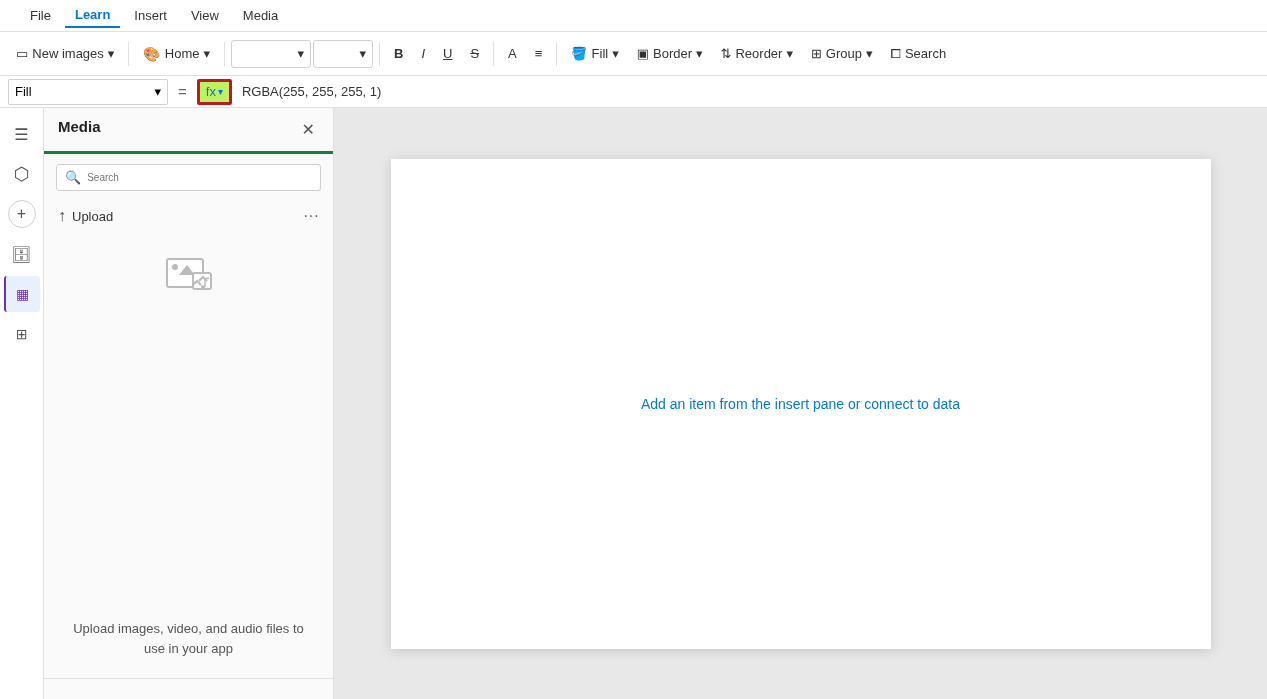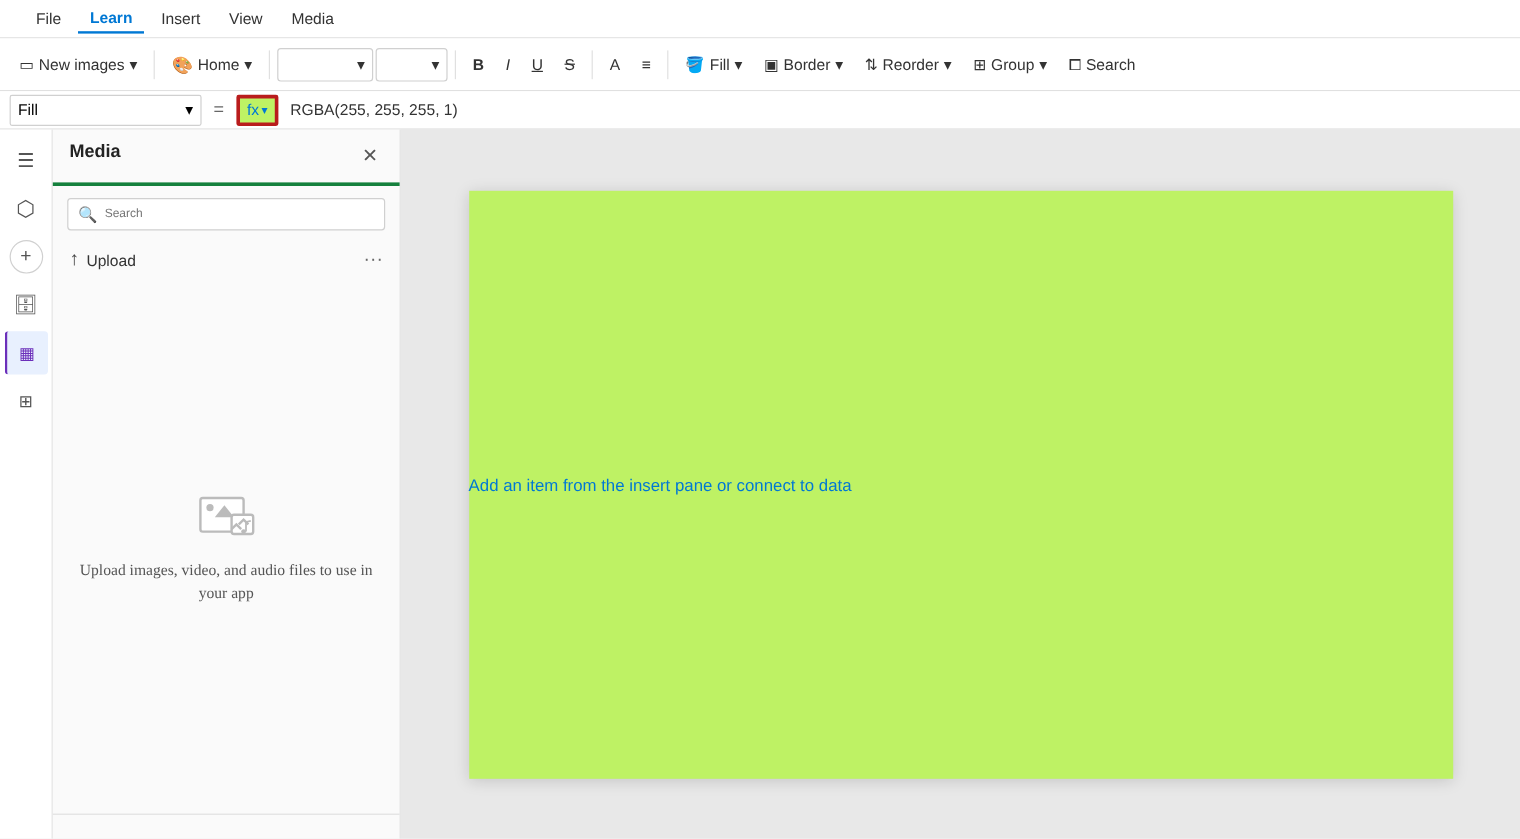--- a/index.html
+++ b/index.html
@@ -116,43 +116,43 @@
       padding: 6px 14px; cursor: pointer;
     }
     .upload-left {
       display: flex; align-items: center; gap: 6px; color: #333;
     }
     .upload-arrow { font-size: 16px; color: #444; }
     .upload-label { font-size: 13px; text-align: right; }
     .upload-more { color: #666; font-size: 16px; cursor: pointer; }
     .media-content {
       flex: 1; display: flex; flex-direction: column; align-items: center;
-      justify-content: center; padding: 20px; font-family: Liberation Serif, serif;
+      justify-content: space-between; padding: 20px;
     }
     .media-icon-area {
       display: flex; align-items: flex-end; gap: 2px; margin-bottom: 16px; color: #bbb;
     }
     .media-placeholder-text {
       text-align: center; color: #555; font-size: 13px; line-height: 1.5;
     }
     .media-footer {
       padding: 10px 14px; border-top: 1px solid #e0e0e0;
       color: #666; font-size: 12px;
     }
     .media-footer-link { color: #0078d4; cursor: pointer; text-decoration: none; }
     .media-footer-size { color: #888; font-size: 12px; text-align: right; margin-top: 4px; }
 
     
     .canvas-area {
       flex: 1; background: #e8e8e8; display: flex; align-items: center; justify-content: center;
       position: relative; overflow: hidden;
     }
     .canvas-screen {
-      background: #bef264; box-shadow: 0 2px 12px rgba(0,0,0,0.15);
-      width: 820px; height: 490px; display: flex; align-items: center; 
+      background: #ffffff; box-shadow: 0 2px 12px rgba(0,0,0,0.15);
+      width: 820px; height: 490px; display: flex; align-items: center; justify-content: center;
       position: relative;
     }
     .canvas-hint {
       font-size: 14px; color: #0078d4; text-align: center;
     }
     .canvas-hint span { color: #0078d4; cursor: pointer; }
   </style>
 </head>
 <body>
 

